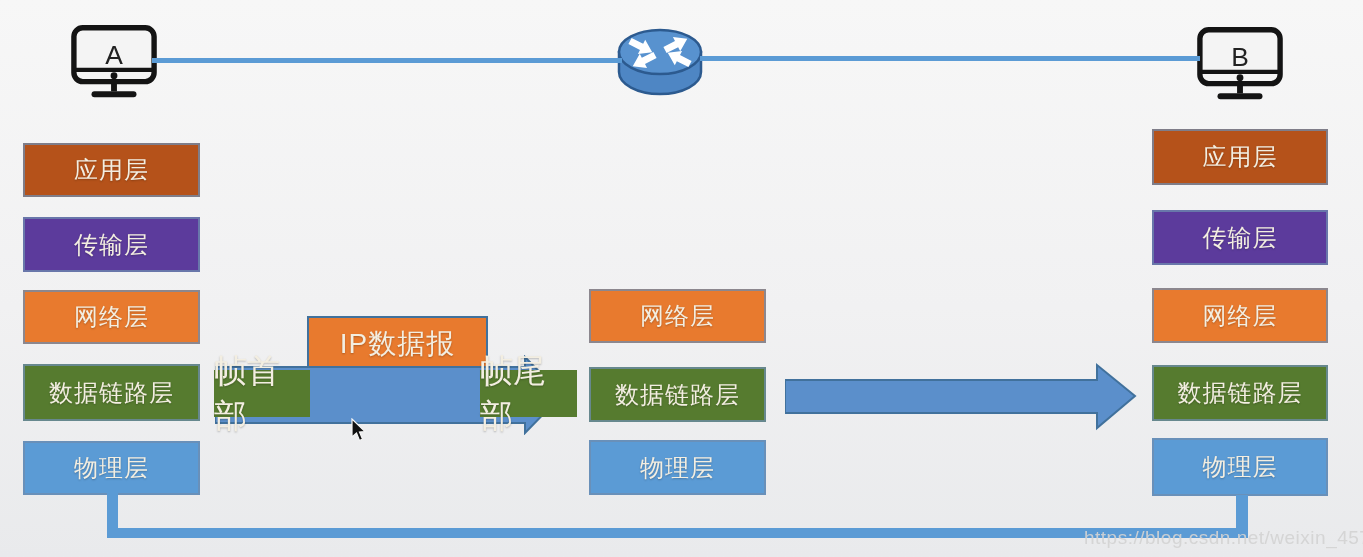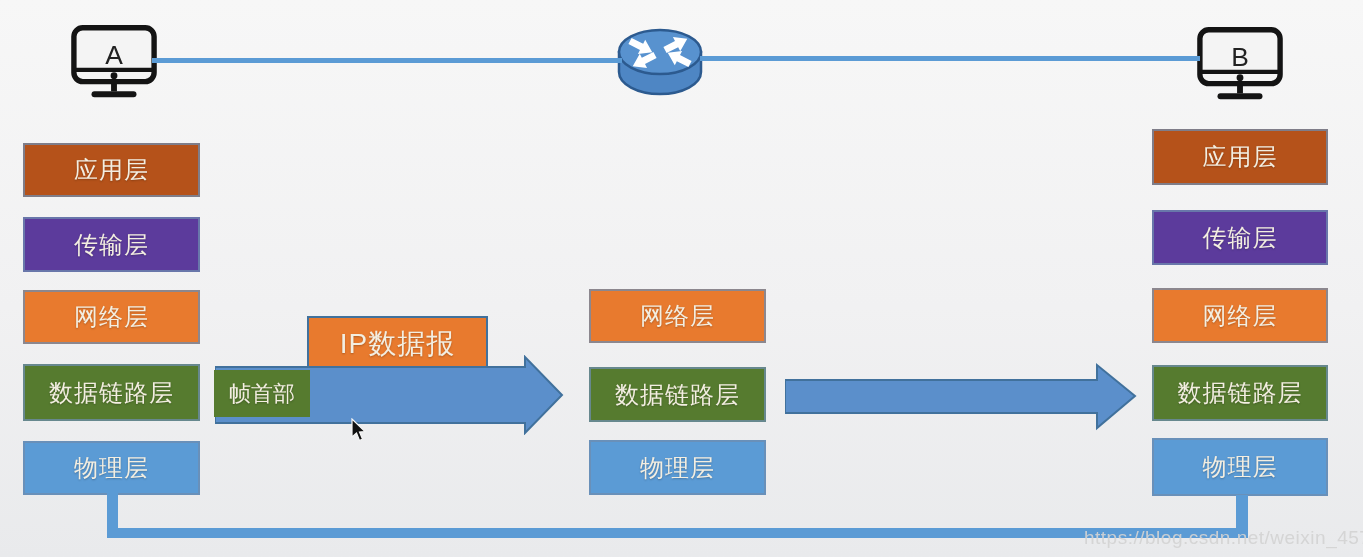--- a/index.html
+++ b/index.html
@@ -10,21 +10,21 @@
   }
   .abs{position:absolute;}
   .layer{
     position:absolute; display:flex; align-items:center; justify-content:center;
     border:2px solid rgba(110,140,175,0.75); box-sizing:border-box;
     color:#F3EEE1; font-size:24px; letter-spacing:1px;
     text-shadow:0 1px 2px rgba(0,0,0,0.25);
   }
   .frame-cell{
     position:absolute; display:flex; align-items:center; justify-content:center;
-    box-sizing:border-box; color:#F3EEE1; font-size:22px;
+    box-sizing:border-box; color:#F3EEE1; font-size:33px;
     text-shadow:0 1px 2px rgba(0,0,0,0.25); z-index:3;
   }
   .linebar{position:absolute; z-index:1;}
   .watermark{
     position:absolute; z-index:10; font-size:19px; color:rgba(210,210,210,0.92);
     white-space:nowrap; letter-spacing:0.5px;
   }
   svg{display:block;}
 </style>
 </head>
@@ -80,20 +80,21 @@
   <div class="layer" style="left: 1152px; top: 365px; width: 176px; height: 56px; background: rgb(86, 123, 47);">数据链路层</div>
   <div class="layer" style="left: 1152px; top: 438px; width: 176px; height: 58px; background: rgb(91, 155, 213);">物理层</div>
 
   <div class="layer" style="left: 307px; top: 288px; width: 181px; height: 55px; border-color: rgb(65, 113, 156); font-size: 28px; background: rgb(232, 122, 46); margin-top: 28px;">IP数据报</div>
 
   <svg class="abs" style="left:215px;top:355px;z-index:2;" width="350" height="80" viewBox="0 0 350 80">
     <polygon points="0,12 310,12 310,2 347,40 310,78 310,68 0,68" stroke="#41719C" stroke-width="2" fill="#5B8FCB"></polygon>
   </svg>
 
   <div class="frame-cell" style="left: 214px; top: 370px; width: 96px; height: 47px; background: rgb(86, 123, 47);">帧首部</div>
+  <div class="frame-cell" style="left: 480px; top: 370px; width: 97px; height: 47px; background: rgb(86, 123, 47);">帧尾部</div>
 
   <svg class="abs" style="left:785px;top:360px;" width="352" height="72" viewBox="0 0 352 72">
     <polygon points="0,20 312,20 312,5 350,36 312,68 312,53 0,53" stroke="#41719C" stroke-width="2" fill="#5B8FCB"></polygon>
   </svg>
 
   <div class="linebar" style="left: 107px; top: 493px; width: 11px; height: 38px; background: rgb(91, 155, 213);"></div>
   <div class="linebar" style="left: 107px; top: 528px; width: 1141px; height: 10px; background: rgb(91, 155, 213);"></div>
   <div class="linebar" style="left: 1236px; top: 495px; width: 12px; height: 35px; background: rgb(91, 155, 213);"></div>
 
   <svg class="abs" style="left:350px;top:418px;z-index:11;" width="18" height="26" viewBox="0 0 18 26">

